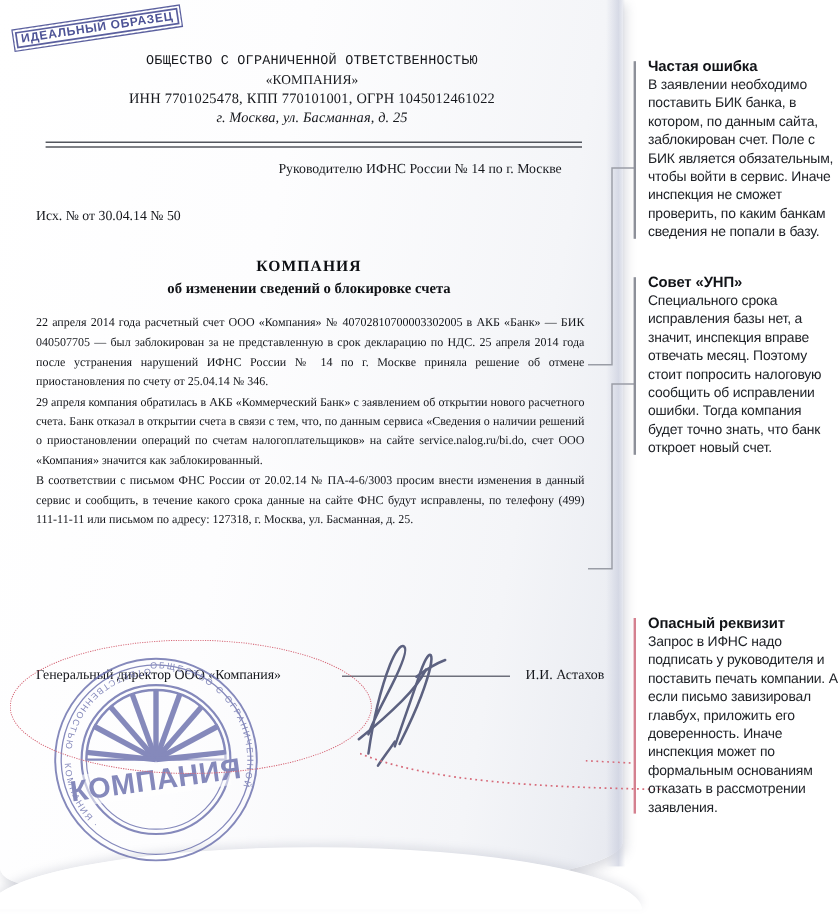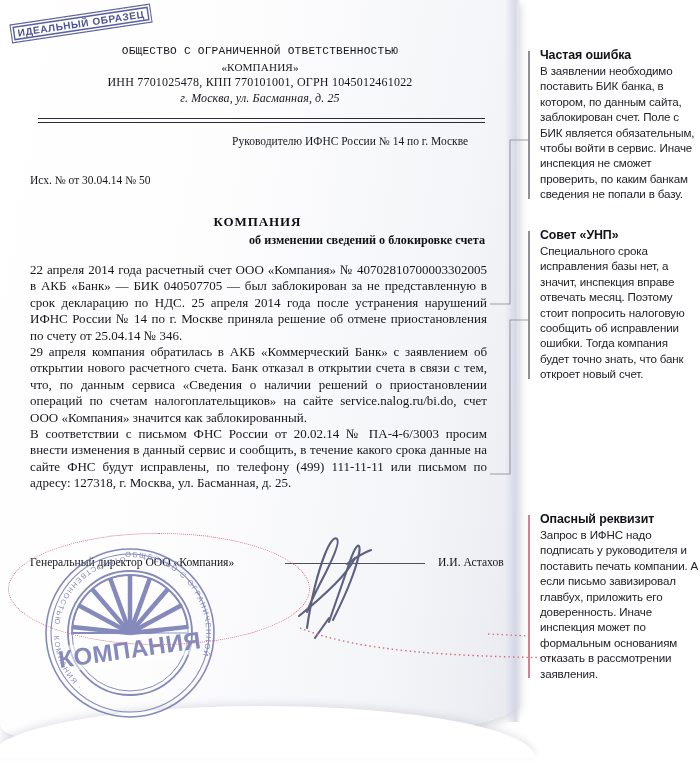--- a/index.html
+++ b/index.html
@@ -119,29 +119,29 @@
   .doc-title {
     position: absolute;
     left: 30px;
     top: 214px;
     width: 455px;
     text-align: center;
     font-weight: bold;
     color: #0e1014;
   }
   .doc-title .t1 { font-size: 13px; letter-spacing: 0.9px; }
-  .doc-title .t2 { font-size: 12.2px; margin-top: 3px; text-align: right; }
+  .doc-title .t2 { font-size: 12.2px; margin-top: 3px; }
 
   
   .body-text {
     position: absolute;
     left: 30px;
     top: 262px;
     width: 457px;
-    font-size: 13px;
+    font-size: 10px;
     line-height: 16.4px;
     text-align: justify;
     color: #14161b;
     text-justify: inter-word;
   }
   .body-text p { margin: 0 0 0 0; }
   .body-text p + p { margin-top: 0px; }
   .body-text .gap { margin-top: 14px; }
 
   

